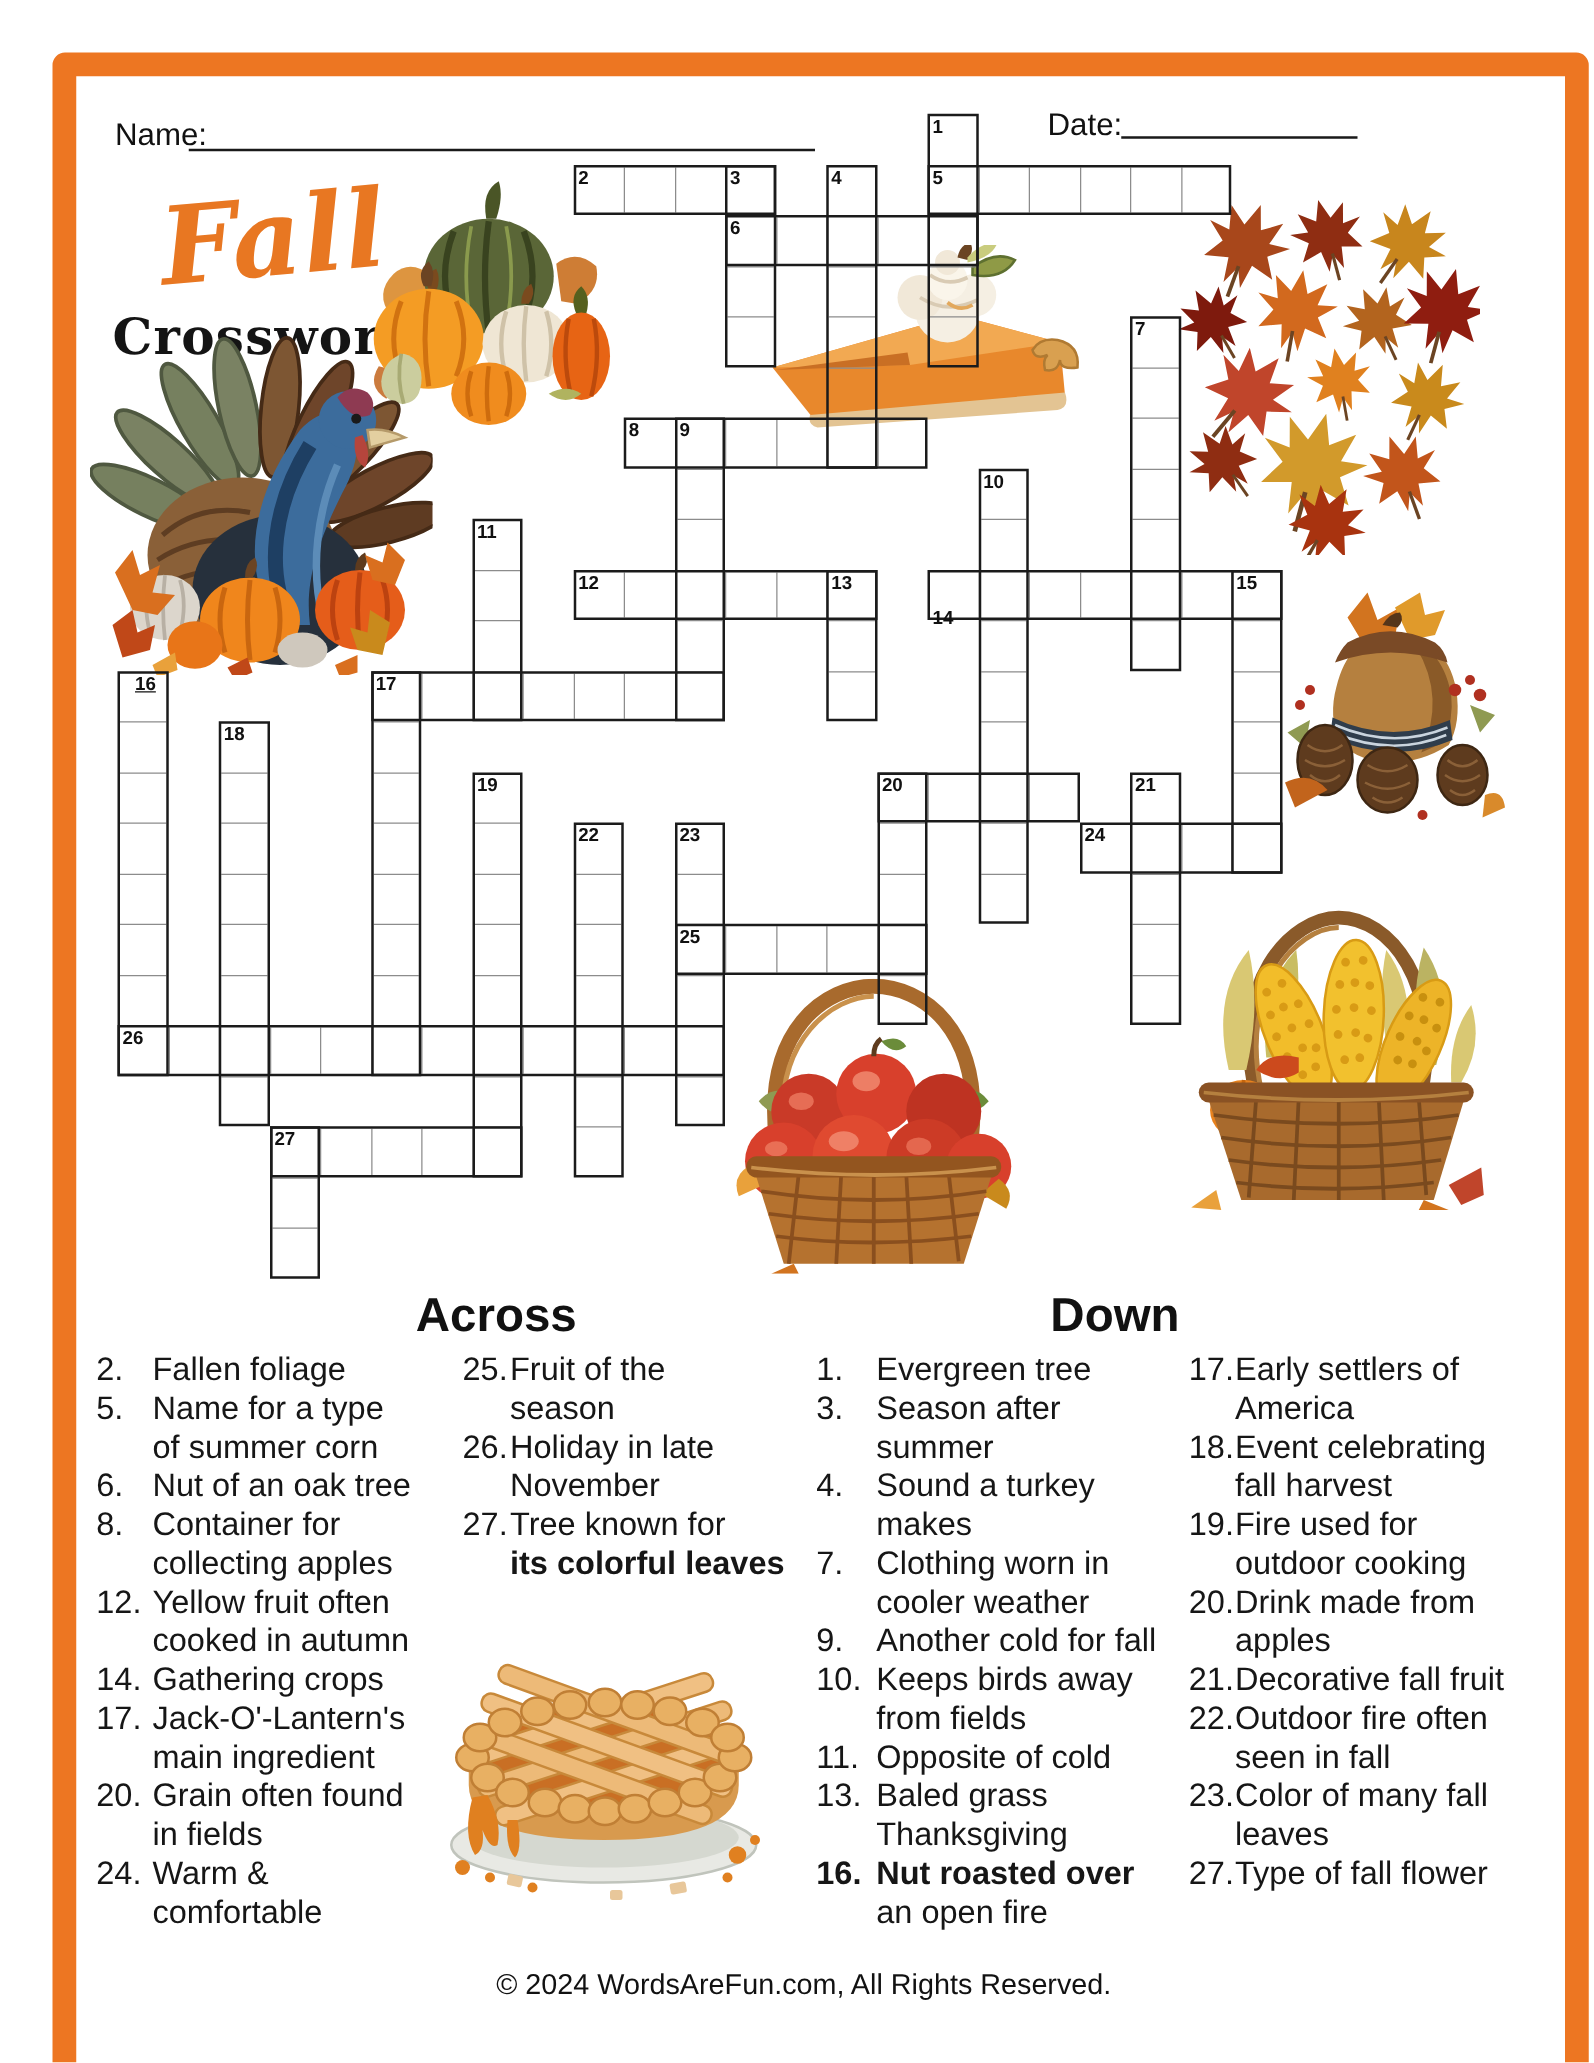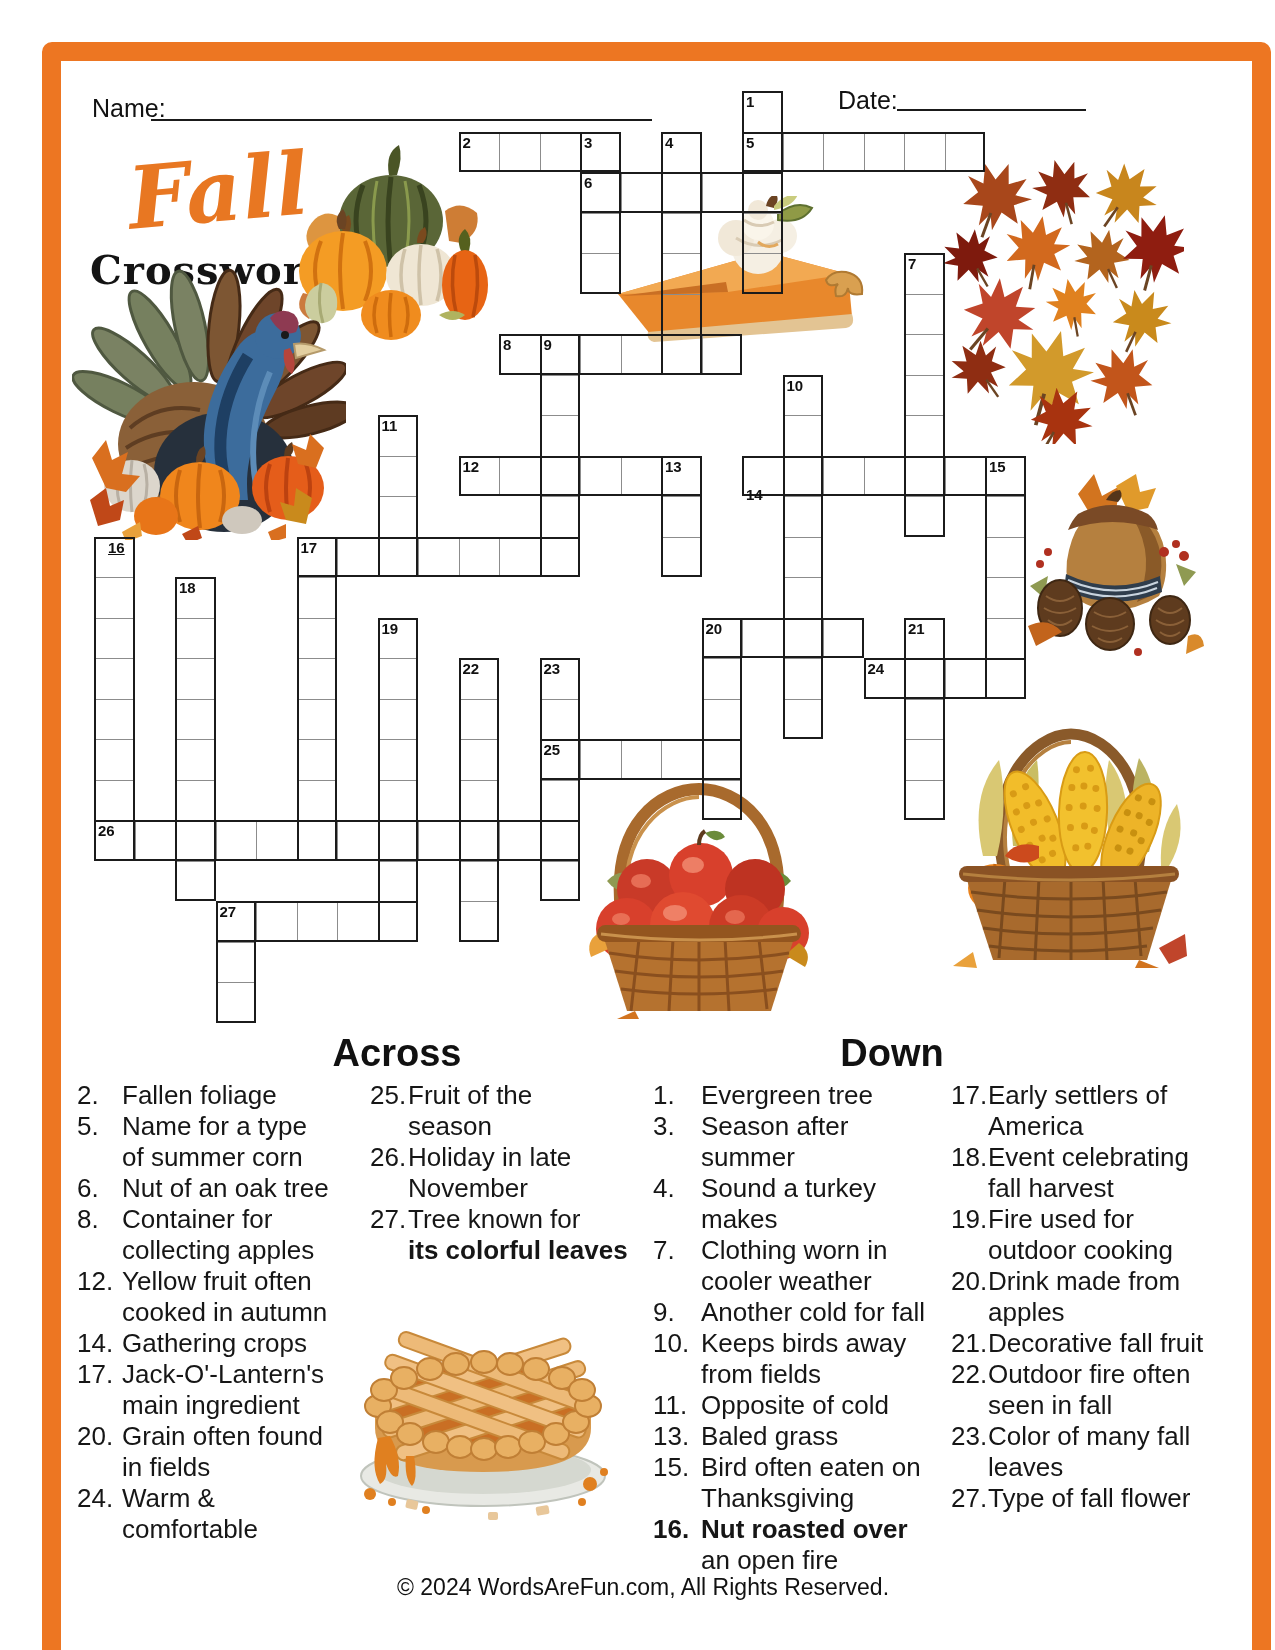--- a/index.html
+++ b/index.html
@@ -627,21 +627,20 @@
         <div class="clue-line" style="padding-left: 48px;"><span>summer</span></div>
         <div class="clue-line" style="padding-left: 48px;"><span class="clue-num">4.</span><span>Sound a turkey</span></div>
         <div class="clue-line" style="padding-left: 48px;"><span>makes</span></div>
         <div class="clue-line" style="padding-left: 48px;"><span class="clue-num">7.</span><span>Clothing worn in</span></div>
         <div class="clue-line" style="padding-left: 48px;"><span>cooler weather</span></div>
         <div class="clue-line" style="padding-left: 48px;"><span class="clue-num">9.</span><span>Another cold for fall</span></div>
         <div class="clue-line" style="padding-left: 48px;"><span class="clue-num">10.</span><span>Keeps birds away</span></div>
         <div class="clue-line" style="padding-left: 48px;"><span>from fields</span></div>
         <div class="clue-line" style="padding-left: 48px;"><span class="clue-num">11.</span><span>Opposite of cold</span></div>
         <div class="clue-line" style="padding-left: 48px;"><span class="clue-num">13.</span><span>Baled grass</span></div>
-        <div class="clue-line" style="padding-left: 48px;"><span class="clue-num">15.</span><span>Bird often eaten on</span></div>
         <div class="clue-line" style="padding-left: 48px;"><span>Thanksgiving</span></div>
         <div class="clue-line" style="padding-left: 48px; font-weight: bold;"><span class="clue-num">16.</span><span>Nut roasted over</span></div>
         <div class="clue-line" style="padding-left: 48px;"><span>an open fire</span></div>
       </div>
       <div class="clue-col" style="left: 951px; top: 1080px;">
         <div class="clue-line" style="padding-left: 37px;"><span class="clue-num">17.</span><span>Early settlers of</span></div>
         <div class="clue-line" style="padding-left: 37px;"><span>America</span></div>
         <div class="clue-line" style="padding-left: 37px;"><span class="clue-num">18.</span><span>Event celebrating</span></div>
         <div class="clue-line" style="padding-left: 37px;"><span>fall harvest</span></div>
         <div class="clue-line" style="padding-left: 37px;"><span class="clue-num">19.</span><span>Fire used for</span></div>

